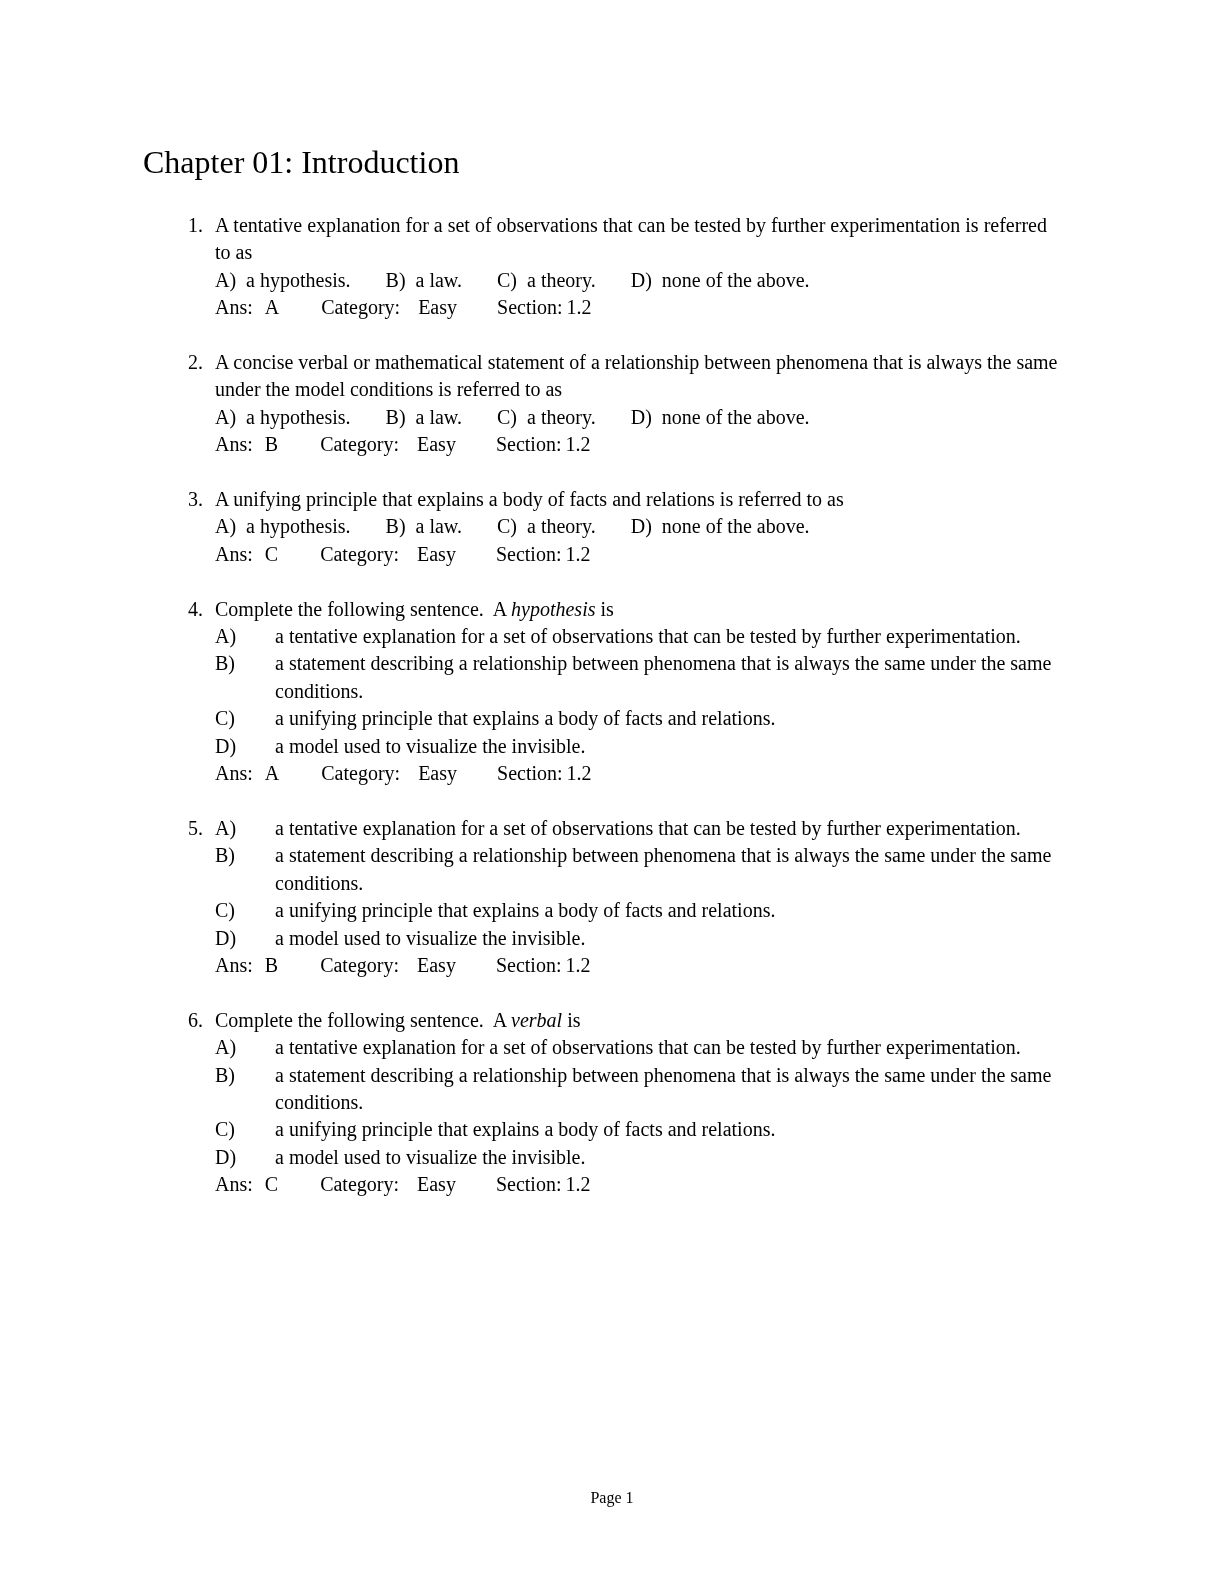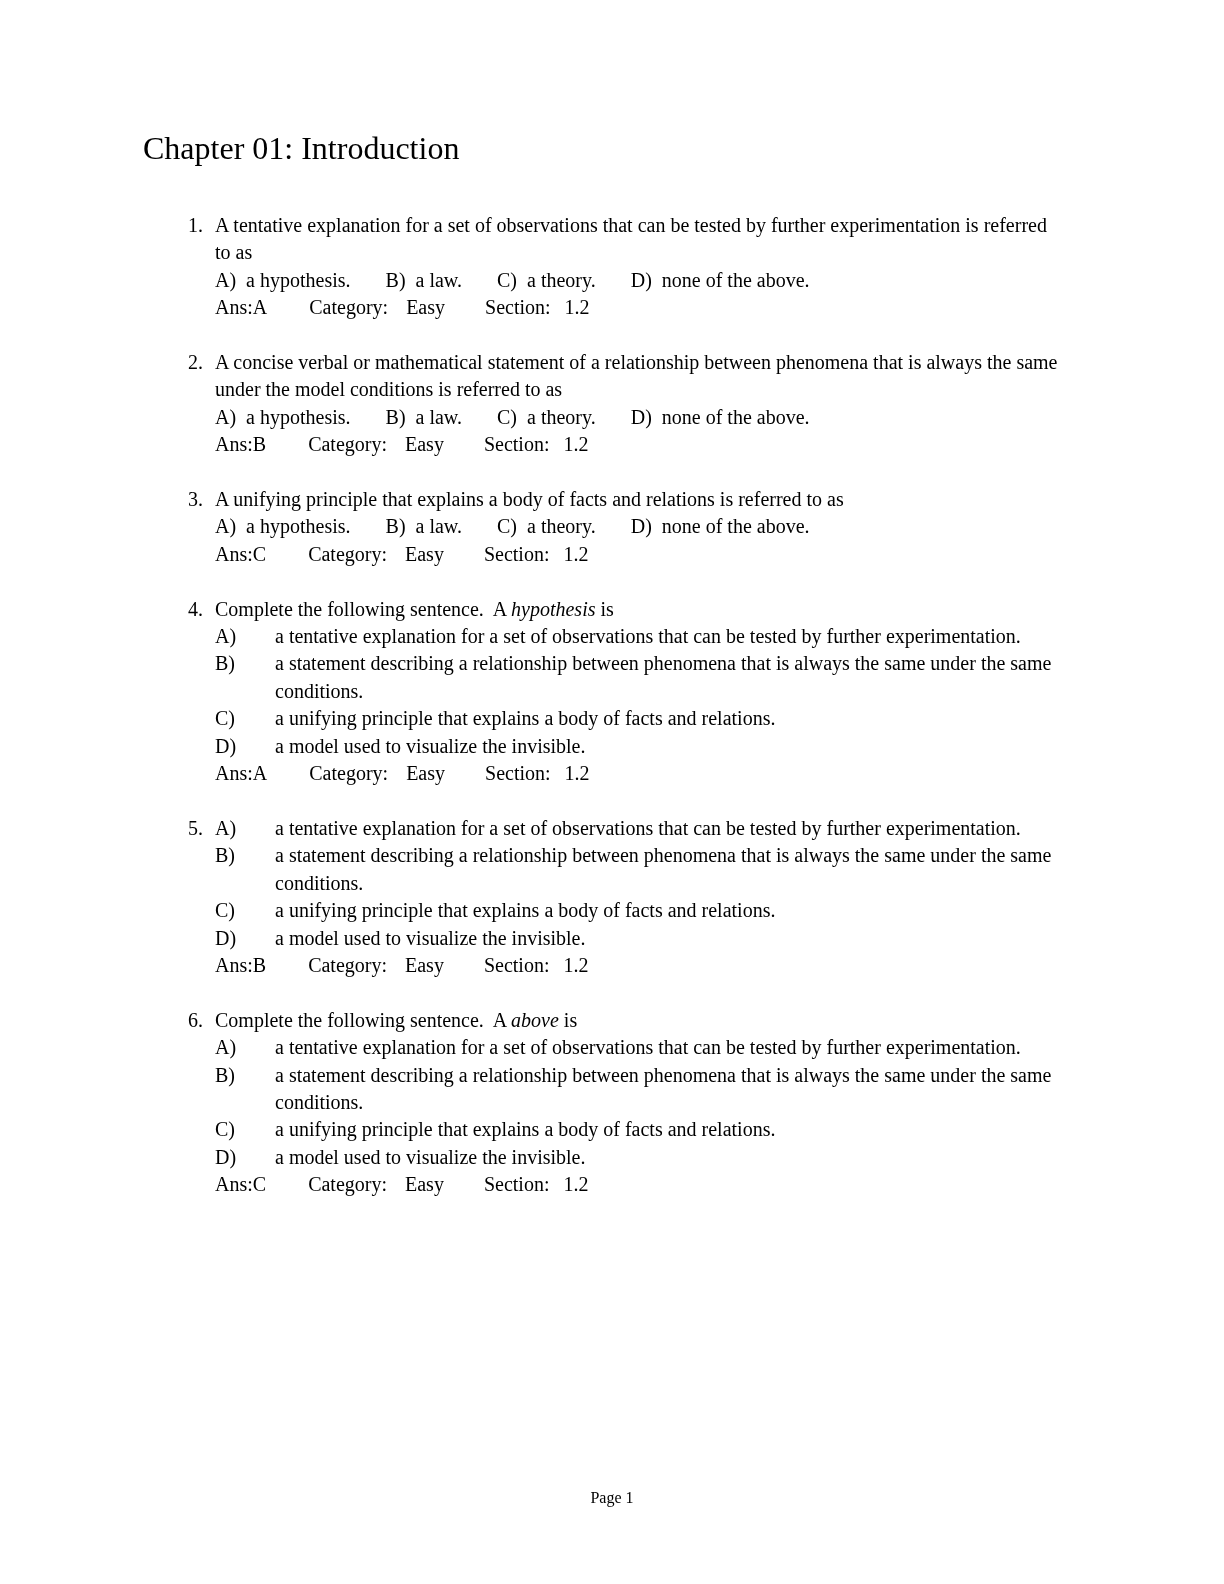--- a/index.html
+++ b/index.html
@@ -9,21 +9,21 @@
     height: 1584px;
     background: #ffffff;
     color: #000000;
     font-family: "Liberation Serif", serif;
     position: relative;
     overflow: hidden;
   }
   .page-title {
     position: absolute;
     left: 143px;
-    top: 131px;
+    top: 145px;
     margin: 0;
     font-size: 32px;
     line-height: 34px;
     font-weight: 400;
     white-space: nowrap;
   }
   .questions {
     position: absolute;
     left: 188px;
     top: 212px;
@@ -35,25 +35,25 @@
   .qnum { flex: 0 0 27px; }
   .qbody { width: 850px; }
   .pre { white-space: pre-wrap; }
   .stem-italic { font-style: italic; white-space: pre-wrap; }
   .opt-row { display: flex; }
   .opt-letter { flex: 0 0 60px; }
   .opt-text { flex: 1; }
   .opt-pair { margin-right: 30px; white-space: nowrap; }
   .opt-label-inline { margin-right: 10px; }
   .ans-row { white-space: nowrap; }
-  .ans-label { margin-right: 0; }
+  .ans-label { margin-right: 12px; }
   .ans-value { margin-right: 42px; }
   .category-label { margin-right: 2px; }
   .category-value { margin-right: 40px; margin-left: 16px; }
-  .section-label { margin-right: 14px; }
+  .section-label { margin-right: 4px; }
   .page-footer {
     position: absolute;
     left: 0;
     right: 0;
     top: 1484px;
     text-align: center;
     font-size: 16px;
     line-height: 27.4px;
   }
 </style>
@@ -159,21 +159,21 @@
         </div>
       <div class="ans-row">
         <span class="ans-label">Ans:</span><span class="ans-value">B</span><span class="category-label">Category:</span><span class="category-value">Easy</span><span class="section-label">Section:</span><span class="section-value">1.2</span>
       </div>
     </div>
   </div>
 
   <div class="question">
     <div class="qnum">6.</div>
     <div class="qbody">
-      <div class="stem"><span class="pre">Complete the following sentence.  A </span><span class="stem-italic">above</span><span class="pre"> is</span></div>
+      <div class="stem"><span class="pre">Complete the following sentence.  A </span><span class="stem-italic">verbal</span><span class="pre"> is</span></div>
       <div class="opt-row">
           <span class="opt-letter">A)</span>
           <span class="opt-text">a tentative explanation for a set of observations that can be tested by further experimentation.</span>
         </div>
       <div class="opt-row">
           <span class="opt-letter">B)</span>
           <span class="opt-text">a statement describing a relationship between phenomena that is always the same under the same conditions.</span>
         </div>
       <div class="opt-row">
           <span class="opt-letter">C)</span>

